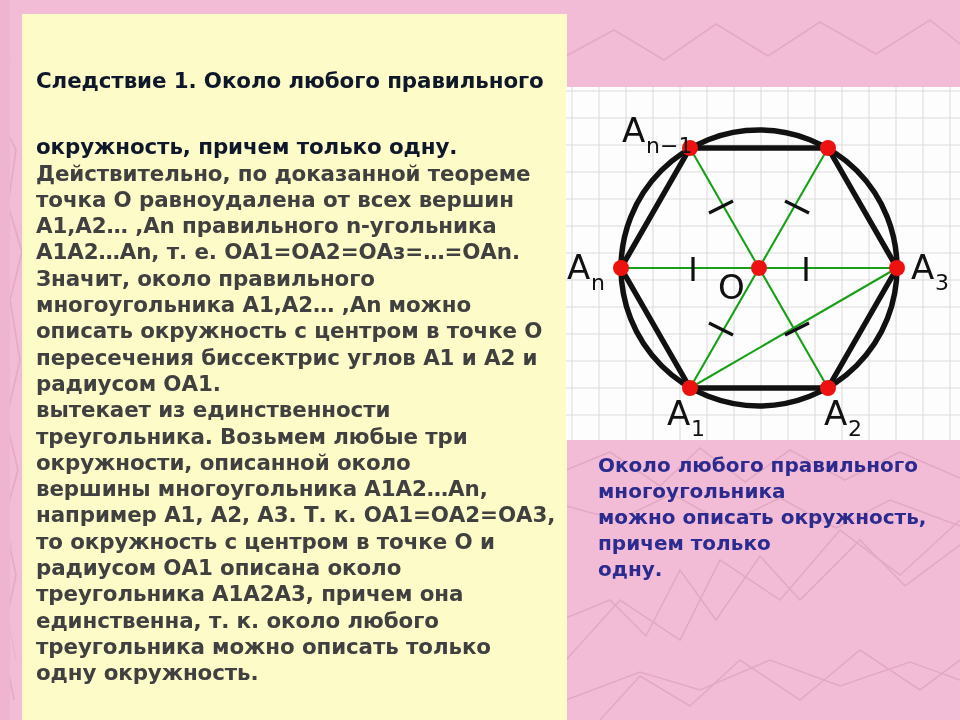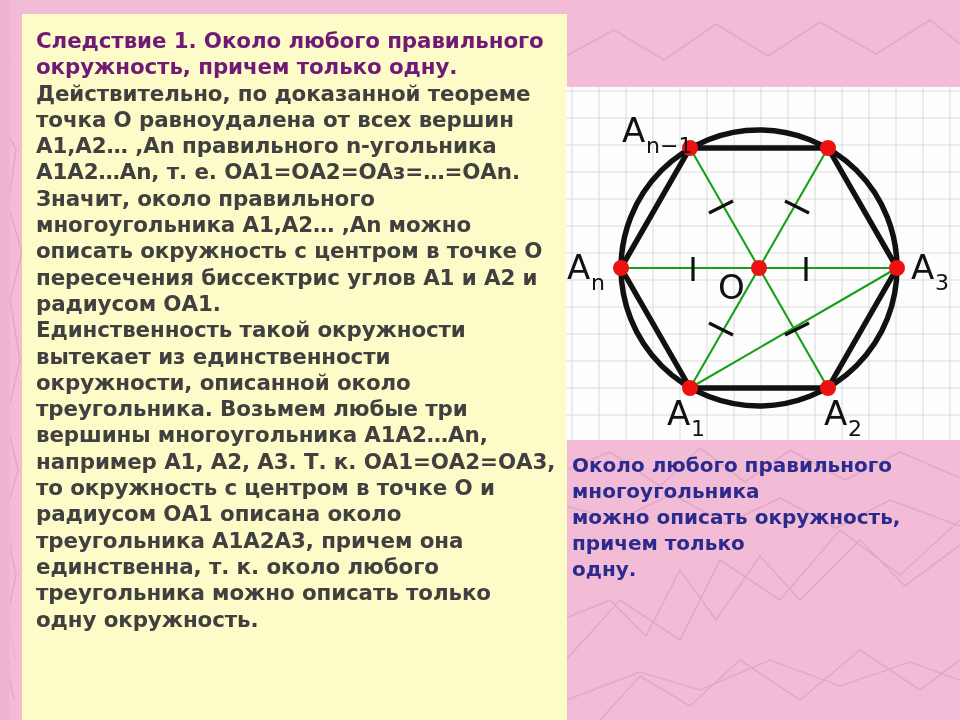--- a/index.html
+++ b/index.html
@@ -42,21 +42,22 @@
   #text-panel .ln {
     font-family: "DejaVu Sans", sans-serif;
     font-weight: bold;
     font-size: 21.4px;
     line-height: 26.3px;
     color: #404040;
     letter-spacing: -0.1px;
     white-space: nowrap;
   }
   #text-panel .ln.accent {
-    color: #701a75;
+    color: #0f172a;
+    margin-top: 40px;
   }
   
   #figure-panel {
     position: absolute;
     left: 566px;
     top: 87px;
     width: 394px;
     height: 353px;
     background: #ffffff;
     overflow: hidden;
@@ -70,20 +71,21 @@
     width: 388px;
     height: 160px;
   }
   #caption-panel .cln {
     font-family: "DejaVu Sans", sans-serif;
     font-weight: bold;
     font-size: 20px;
     line-height: 26px;
     color: #2b2b8f;
     white-space: nowrap;
+    margin-left: 26px;
   }
   
   .edge-strip {
     position: absolute;
     left: 0; top: 0;
     width: 10px; height: 720px;
     background: #eeb4d0;
   }
 </style>
 </head>
@@ -115,24 +117,23 @@
     <div class="ln accent">окружность, причем только одну.</div>
     <div class="ln">Действительно, по доказанной теореме</div>
     <div class="ln">точка О равноудалена от всех вершин</div>
     <div class="ln">А1,А2… ,Аn правильного n-угольника</div>
     <div class="ln">А1А2…Аn, т. е. ОА1=ОА2=ОАз=…=ОАn.</div>
     <div class="ln">Значит, около правильного</div>
     <div class="ln">многоугольника А1,А2… ,Аn можно</div>
     <div class="ln">описать окружность с центром в точке О</div>
     <div class="ln">пересечения биссектрис углов А1 и А2 и</div>
     <div class="ln">радиусом ОА1.</div>
-    <div class="ln">Единственность такой окружности</div>
     <div class="ln">вытекает из единственности</div>
+    <div class="ln">треугольника. Возьмем любые три</div>
     <div class="ln">окружности, описанной около</div>
-    <div class="ln">треугольника. Возьмем любые три</div>
     <div class="ln">вершины многоугольника А1А2…Аn,</div>
     <div class="ln">например А1,  А2,  А3.  Т. к. ОА1=ОА2=ОА3,</div>
     <div class="ln">то окружность с центром в точке О и</div>
     <div class="ln">радиусом ОА1 описана около</div>
     <div class="ln">треугольника А1А2А3,  причем она</div>
     <div class="ln">единственна, т. к. около любого</div>
     <div class="ln">треугольника можно описать только</div>
     <div class="ln">одну окружность.</div>
   </div>
 

